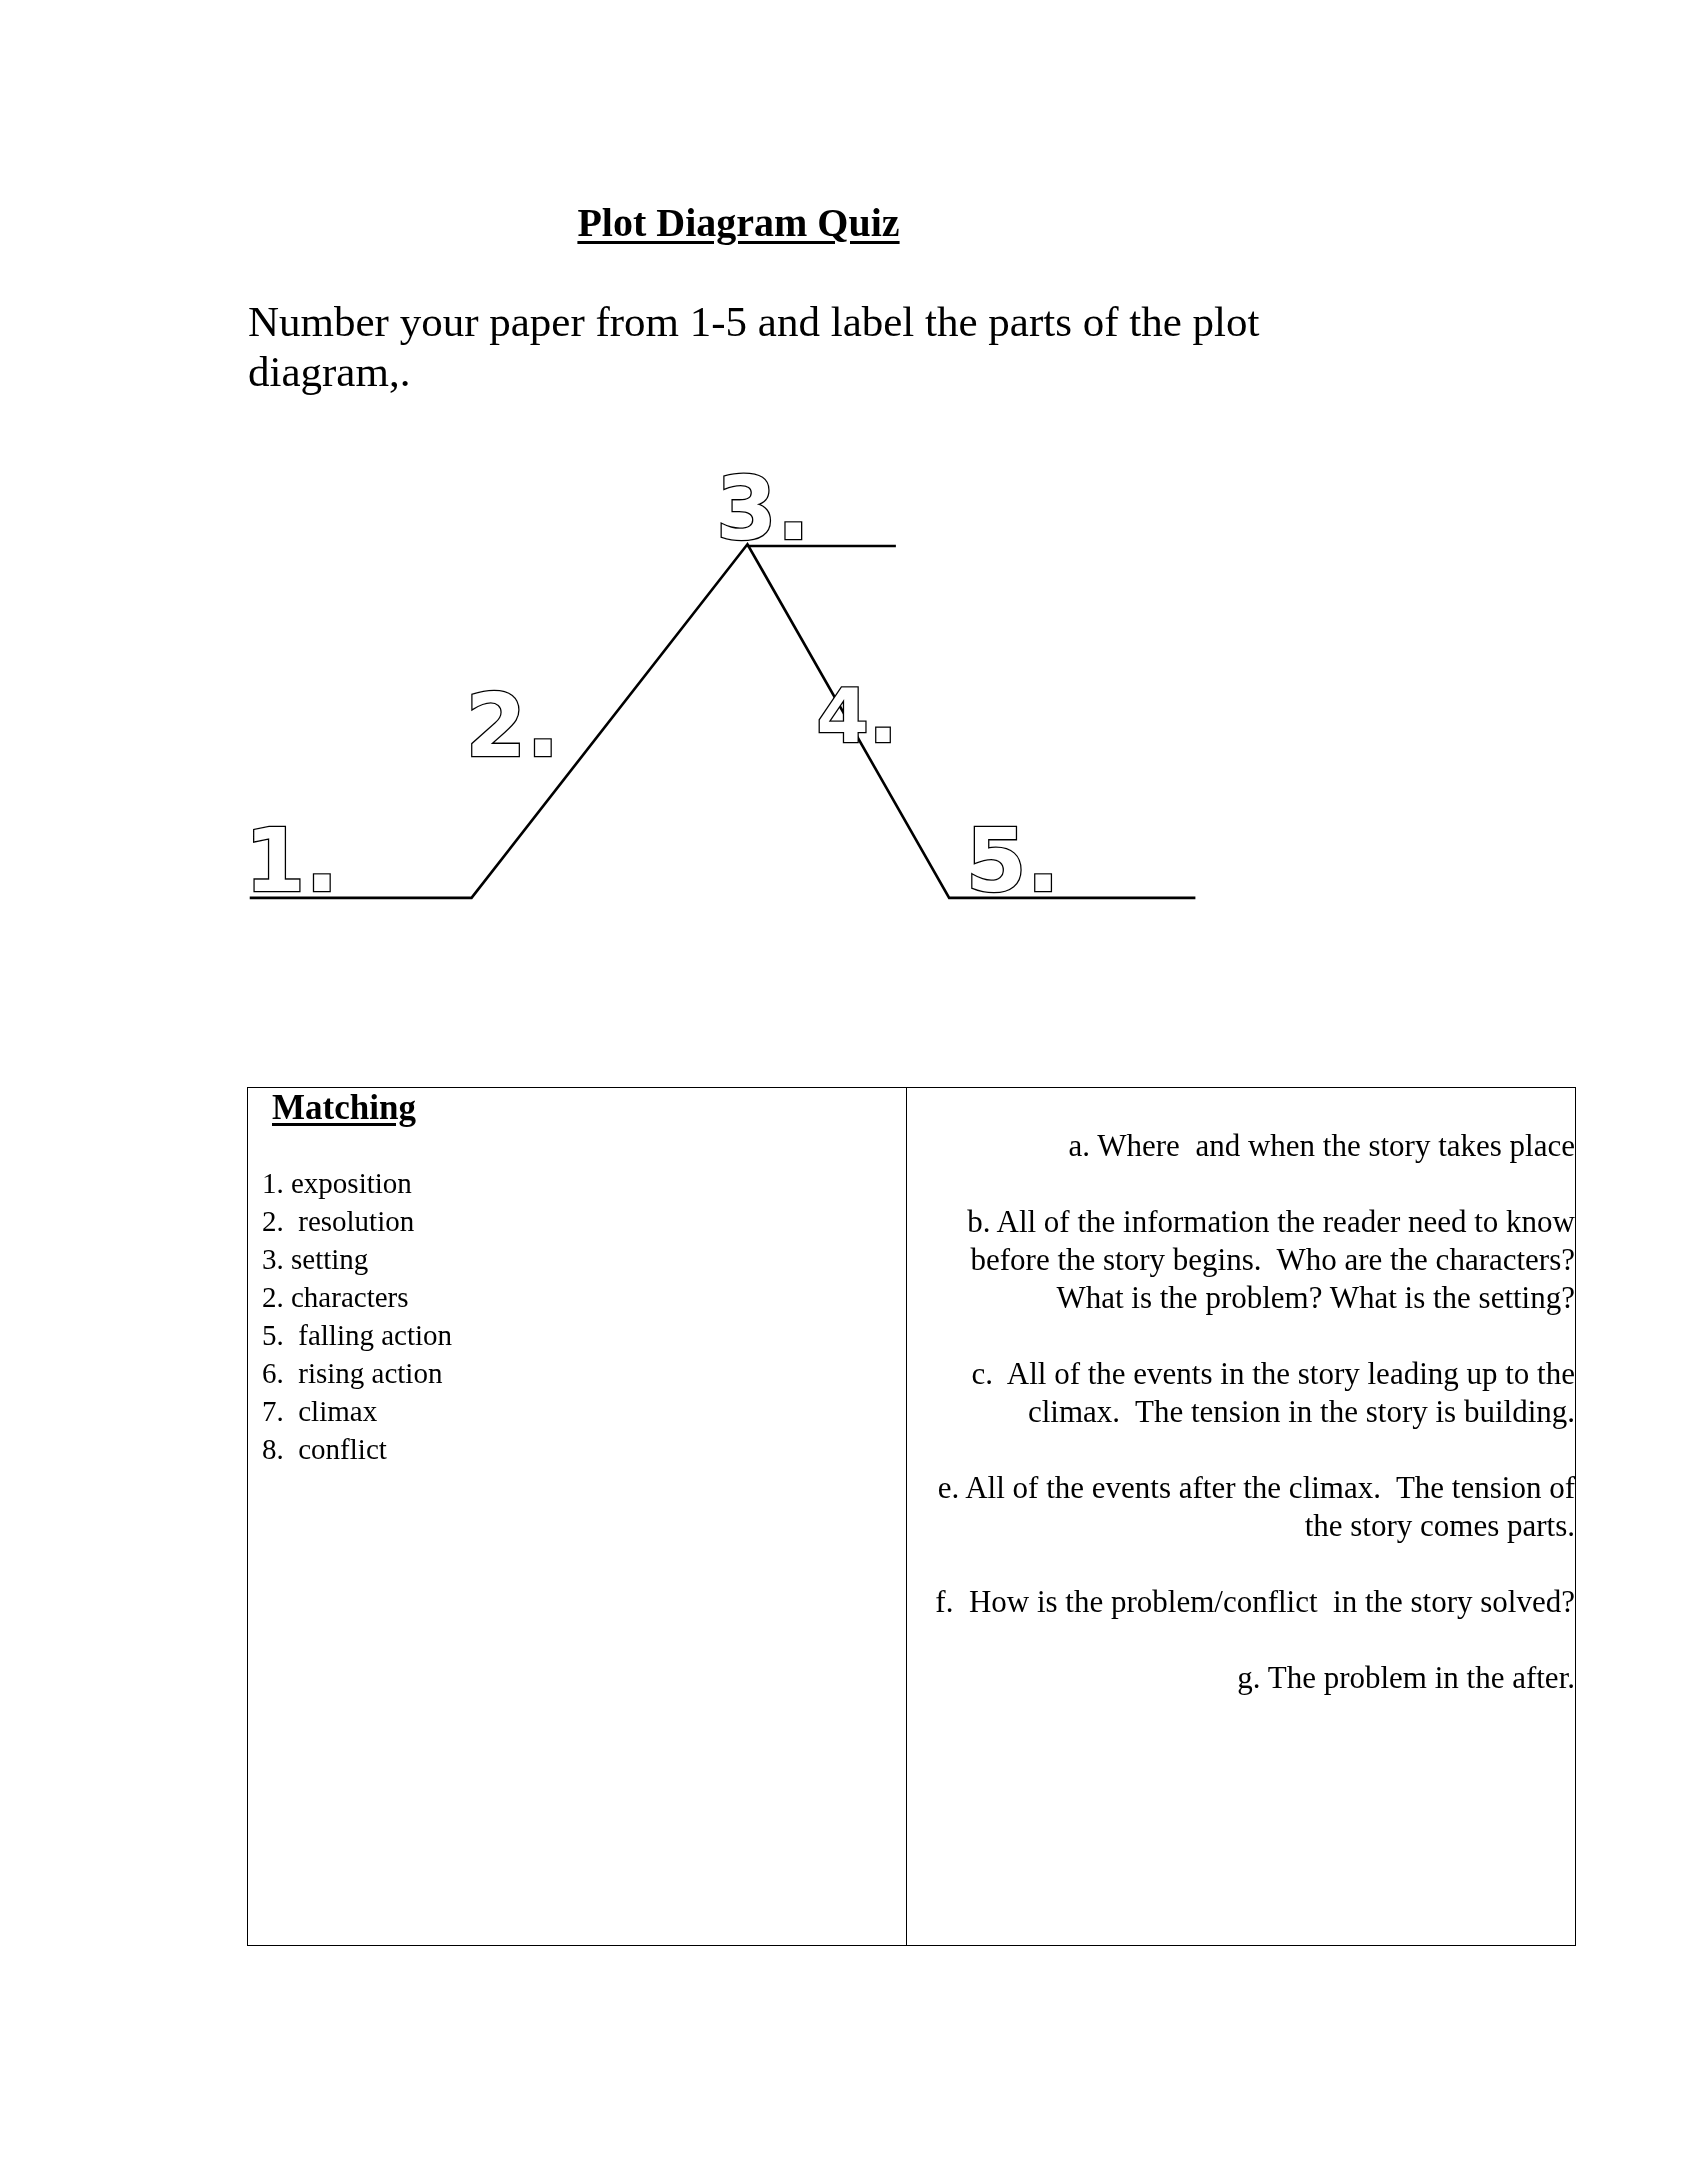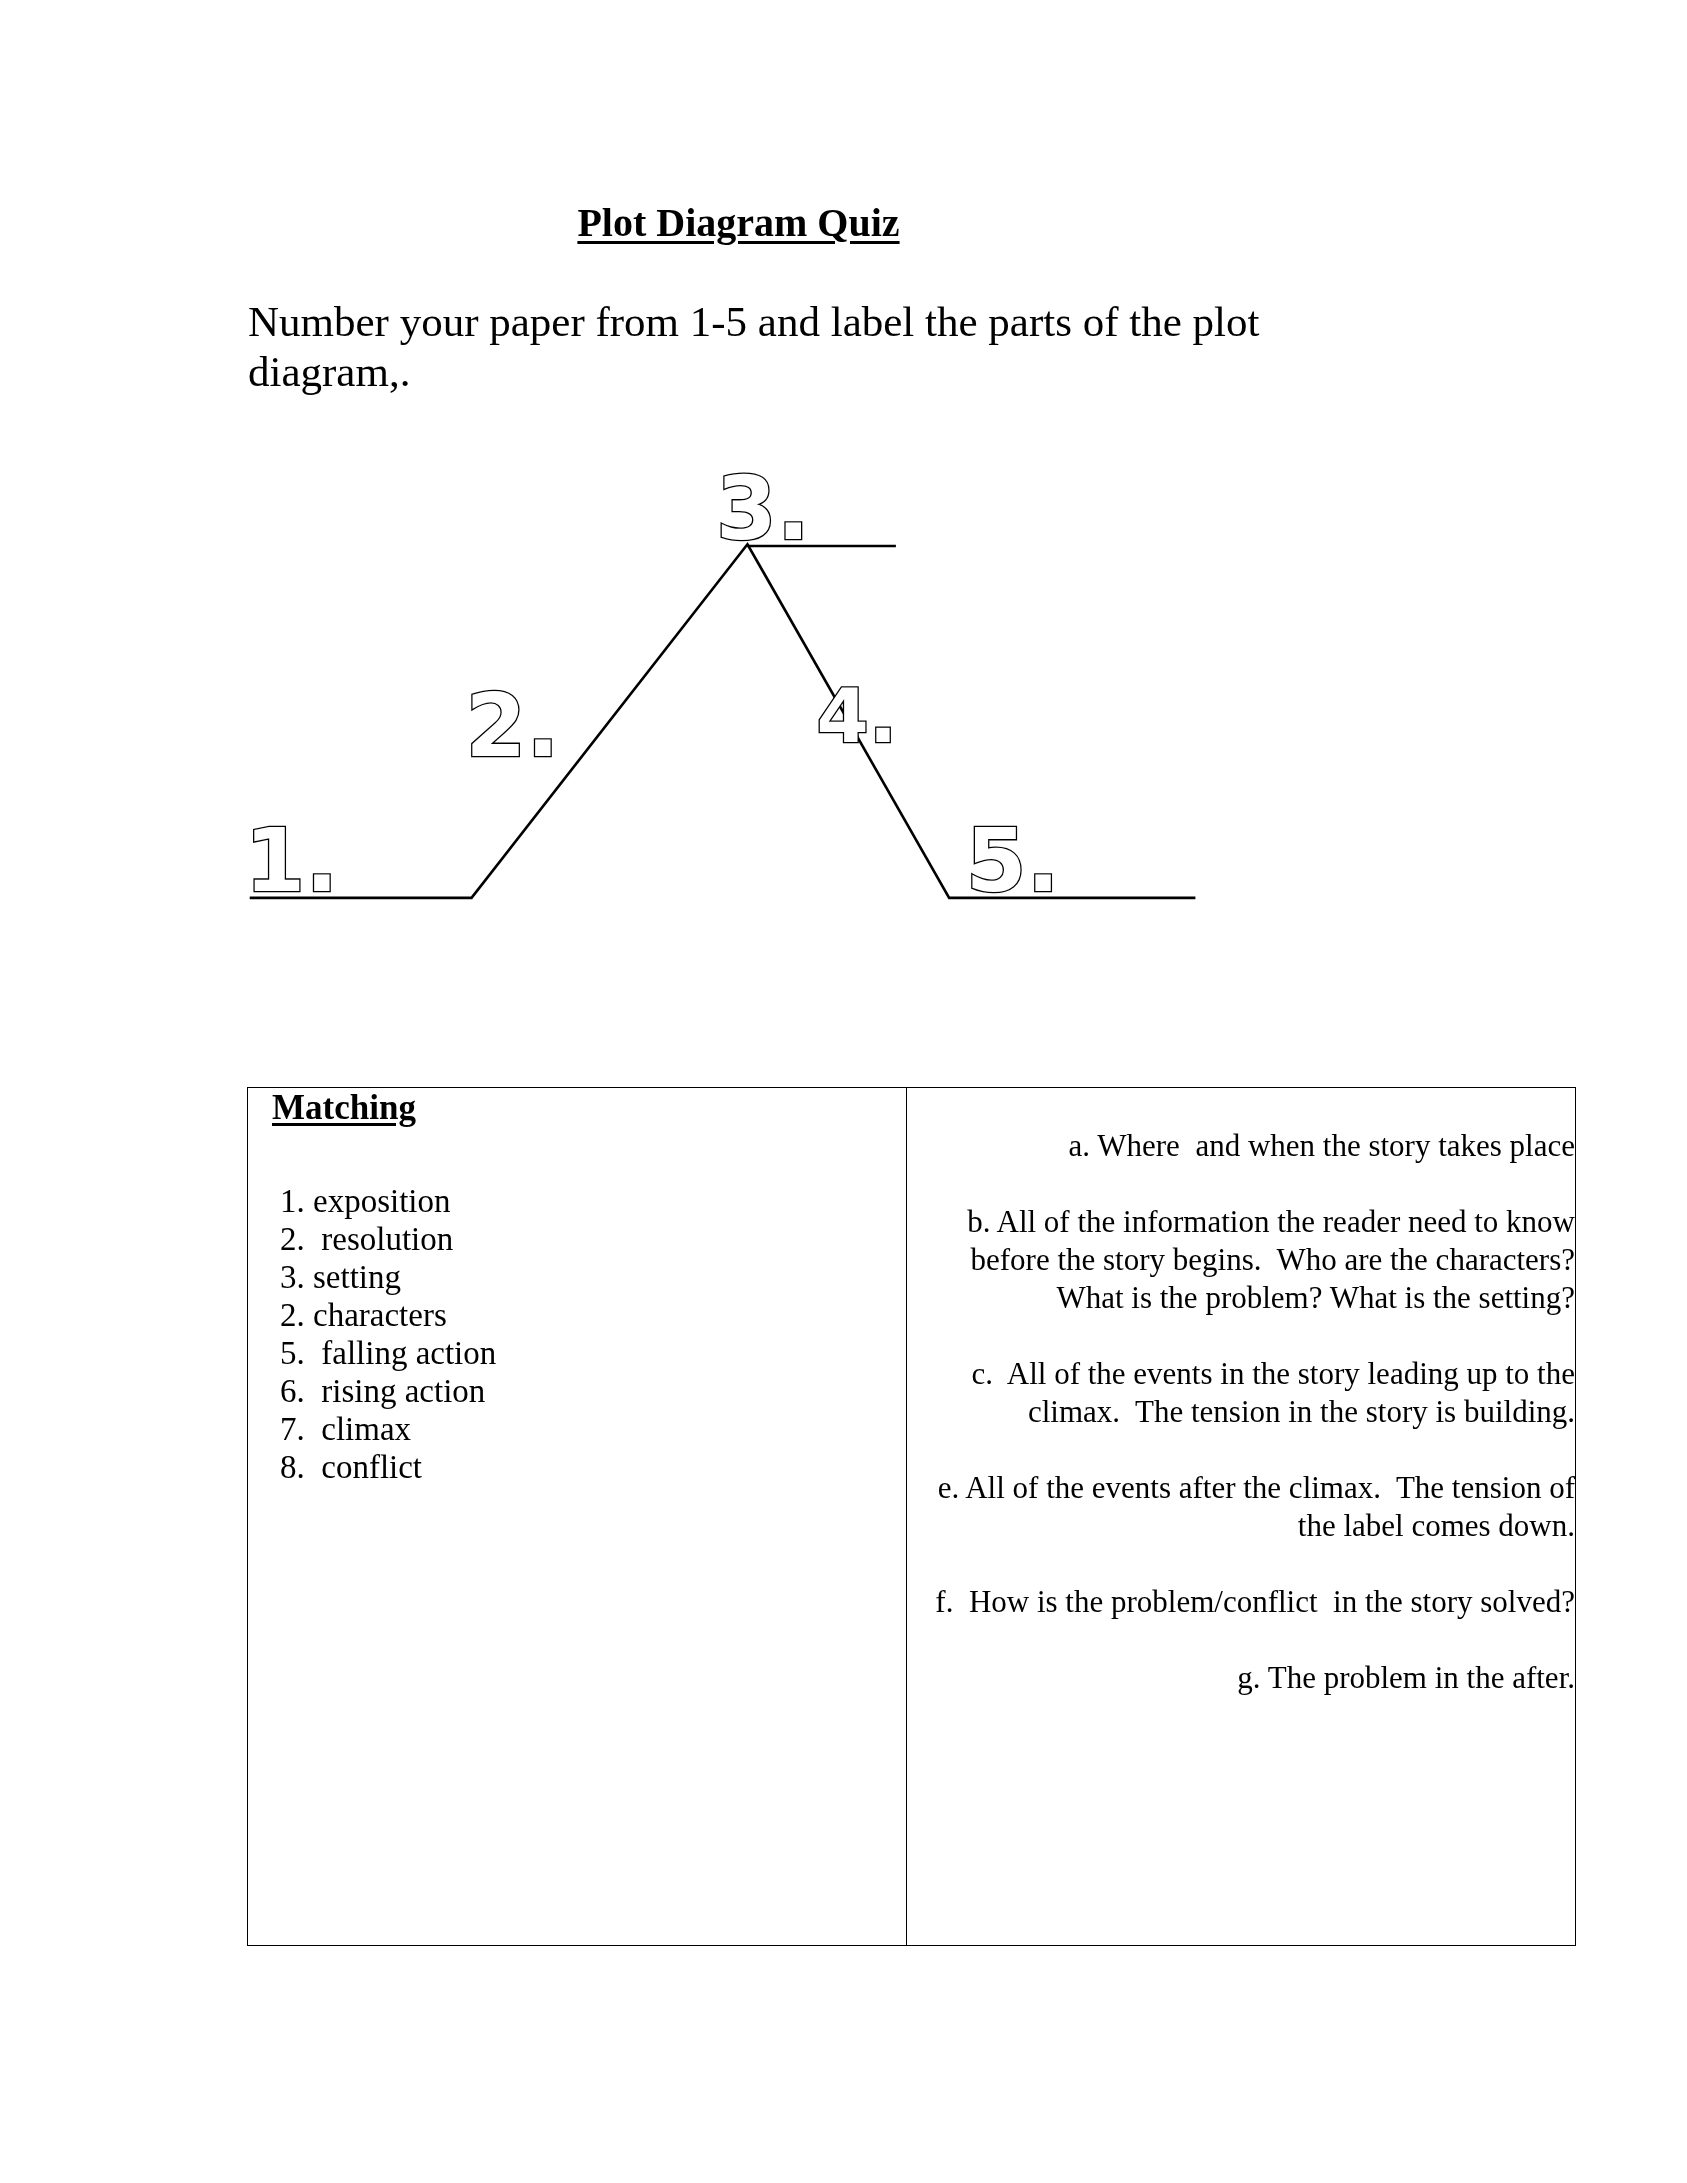--- a/index.html
+++ b/index.html
@@ -9,21 +9,21 @@
   #title { left:0; width:1477px; top:199px; text-align:center; font-size:40px; font-weight:bold; }
   #title span { text-decoration:underline; text-decoration-thickness:2.6px; text-underline-offset:5.2px; }
   #instructions { left:248px; top:297px; width:1135px; font-size:43px; line-height:50px; }
   #diagram { position:absolute; left:0; top:0; }
   .numlabel { font-family:"DejaVu Sans", sans-serif; font-weight:bold; font-size:100px;
               fill:#fff; stroke:#000; stroke-width:3px; paint-order:stroke; }
   .numlabel-small { font-size:86px; }
   #table { left:247px; top:1087px; width:1329px; height:859px; border:1.7px solid #000; box-sizing:border-box; }
   #divider { left:906px; top:1087px; width:0; height:859px; border-left:1.7px solid #000; }
   #matching-heading { left:272px; top:1087px; font-size:35px; font-weight:bold; text-decoration:underline; text-decoration-thickness:2.6px; text-underline-offset:4.4px; line-height:42px; }
-  #terms { left:262px; top:1164px; font-size:33px; line-height:38px; margin:18px; padding:0; list-style:none; }
+  #terms { left:262px; top:1164px; font-size:29px; line-height:38px; margin:0; padding:0; list-style:none; }
   #terms li { white-space:pre; }
   #defs { left:920px; top:1127px; width:655px; font-size:31px; line-height:38px;text-align:right; }
   #defs p { margin:0 0 38px 0; white-space:pre-wrap; }
 </style>
 </head>
 <body>
 
 <div id="title" class="abs"><span>Plot Diagram Quiz</span></div>
 
 <div id="instructions" class="abs">Number your paper from 1-5 and label the parts of the plot diagram,.</div>
@@ -62,17 +62,17 @@
   <li>5.  falling action</li>
   <li>6.  rising action</li>
   <li>7.  climax</li>
   <li>8.  conflict</li>
 </ul>
 
 <div id="defs" class="abs">
   <p>a. Where  and when the story takes place</p>
   <p>b. All of the information the reader need to know before the story begins.  Who are the characters?  What is the problem? What is the setting?</p>
   <p>c.  All of the events in the story leading up to the climax.  The tension in the story is building.</p>
-  <p>e. All of the events after the climax.  The tension of the label comes down.</p>
+  <p>e. All of the events after the climax.  The tension of the story comes parts.</p>
   <p>f.  How is the problem/conflict  in the story solved?</p>
   <p>g. The problem in the after.</p>
 </div>
 
 
 </body></html>

